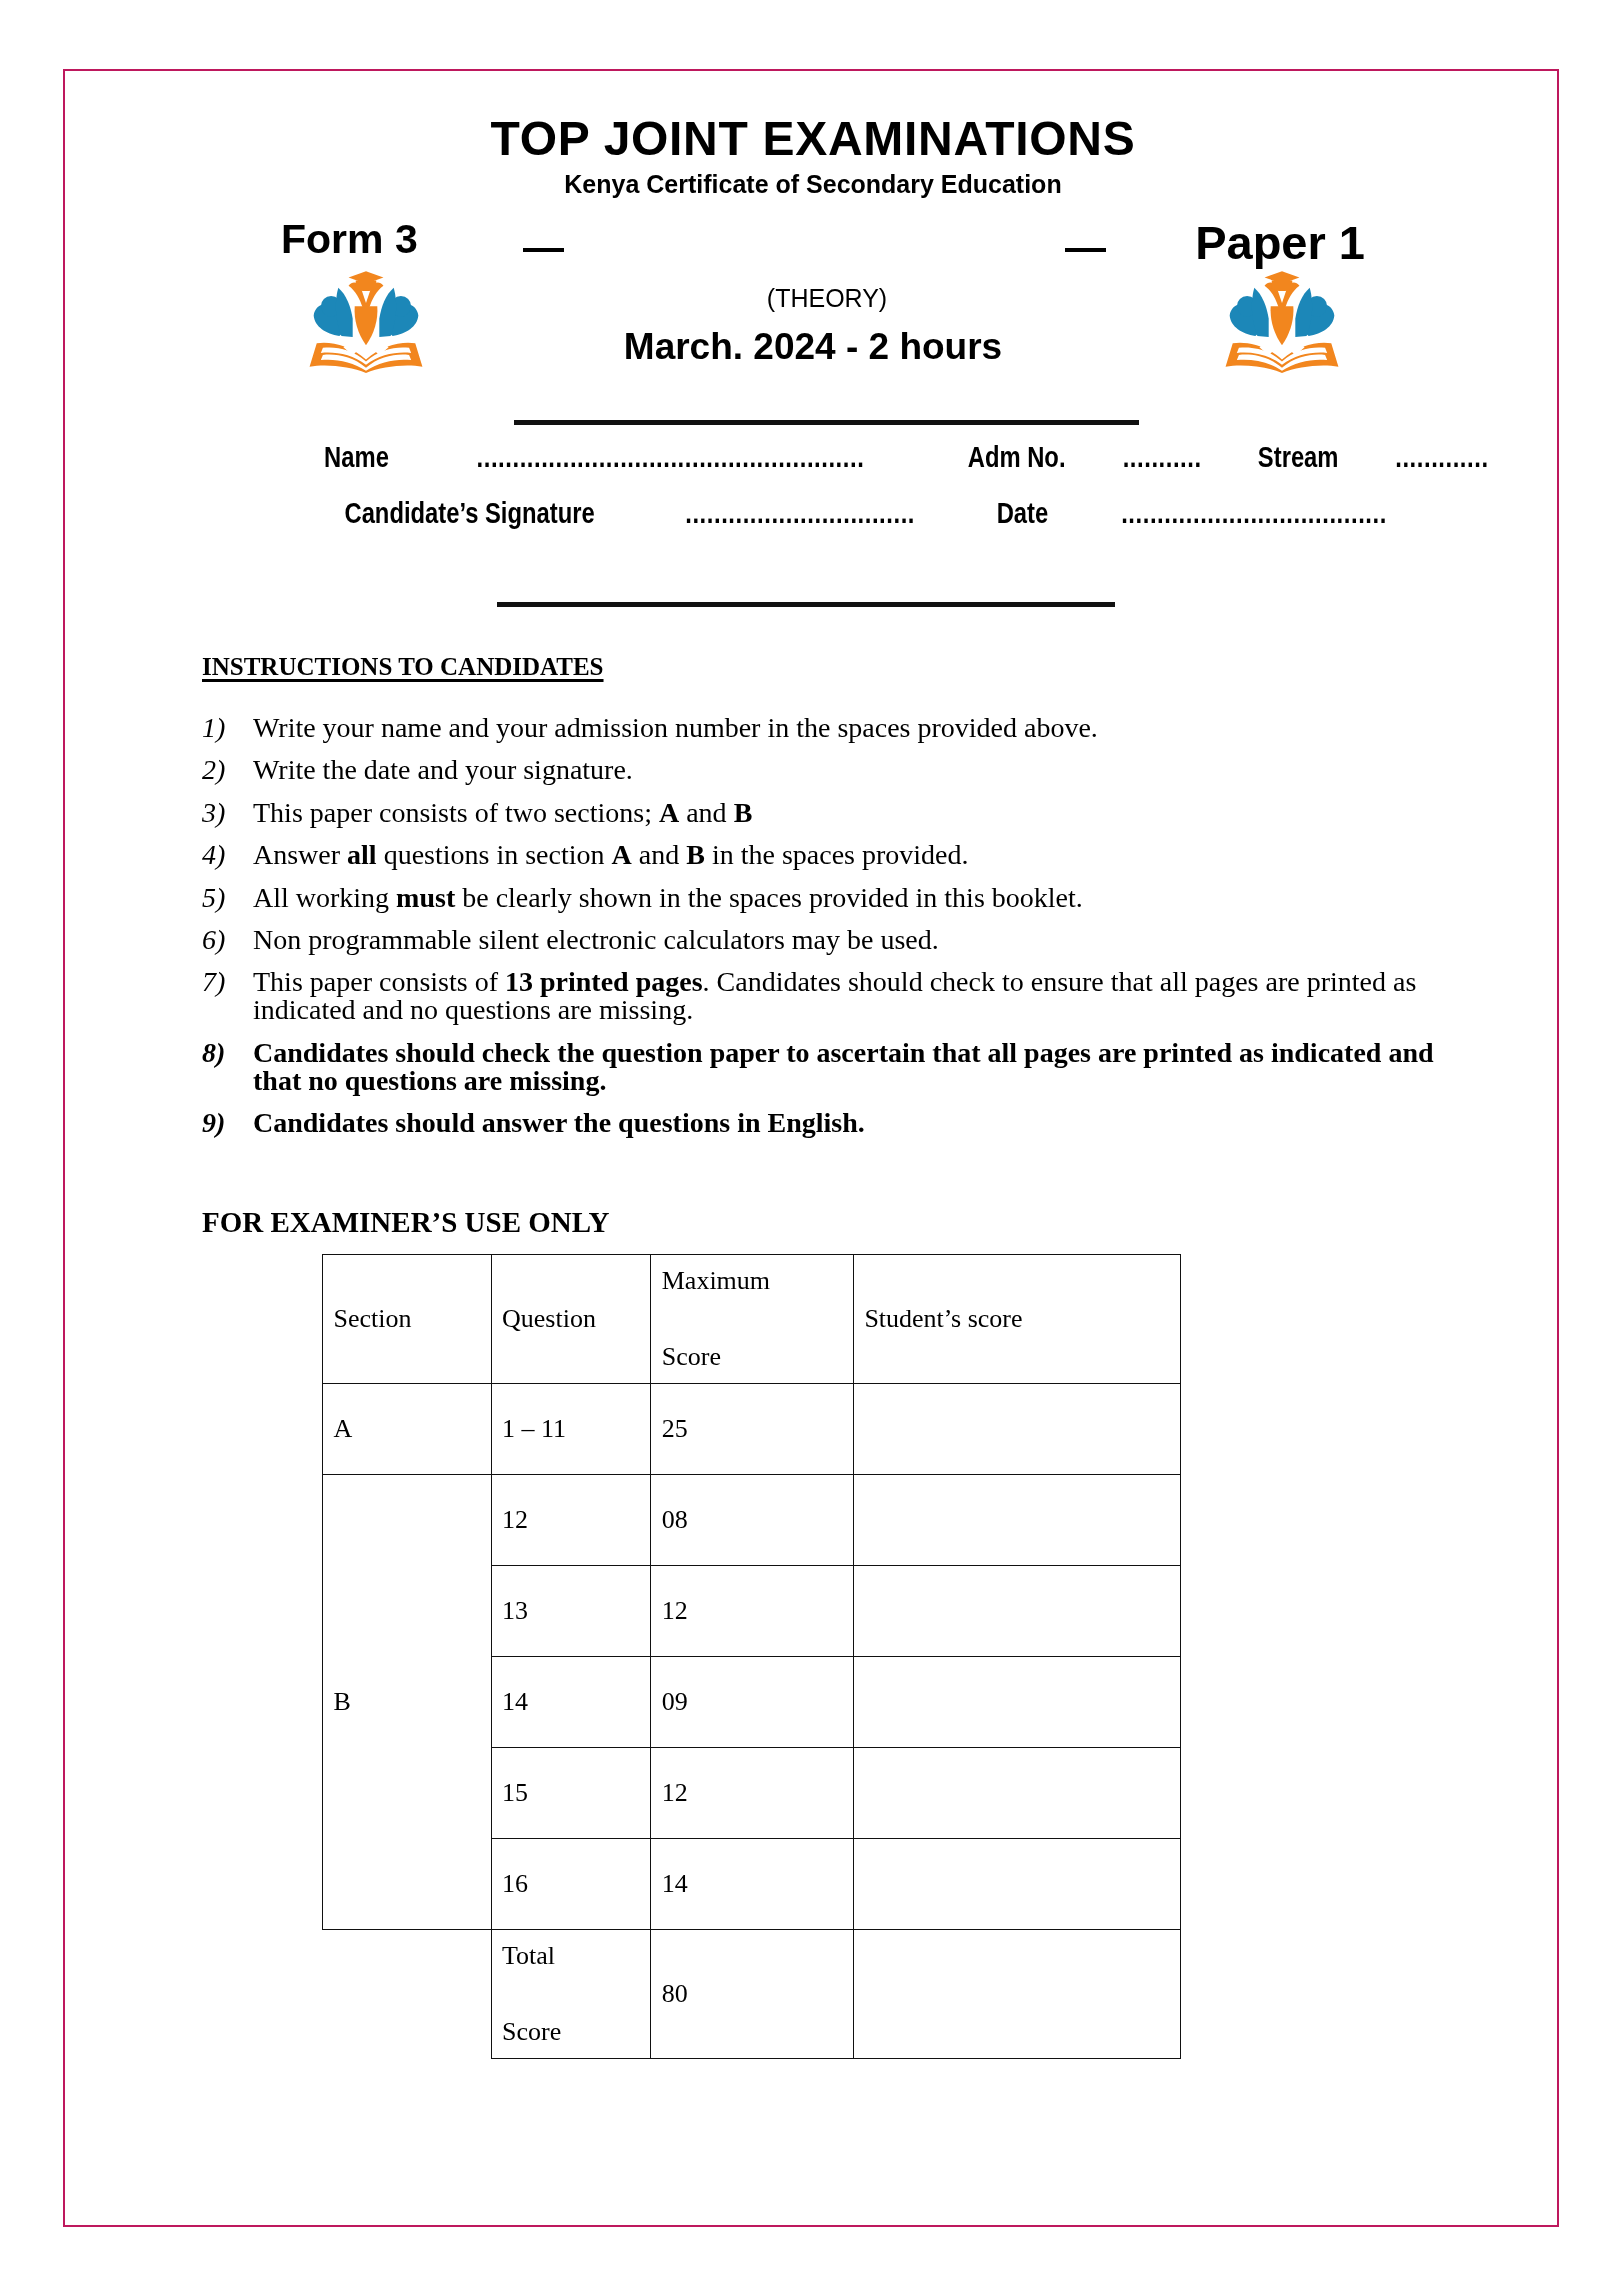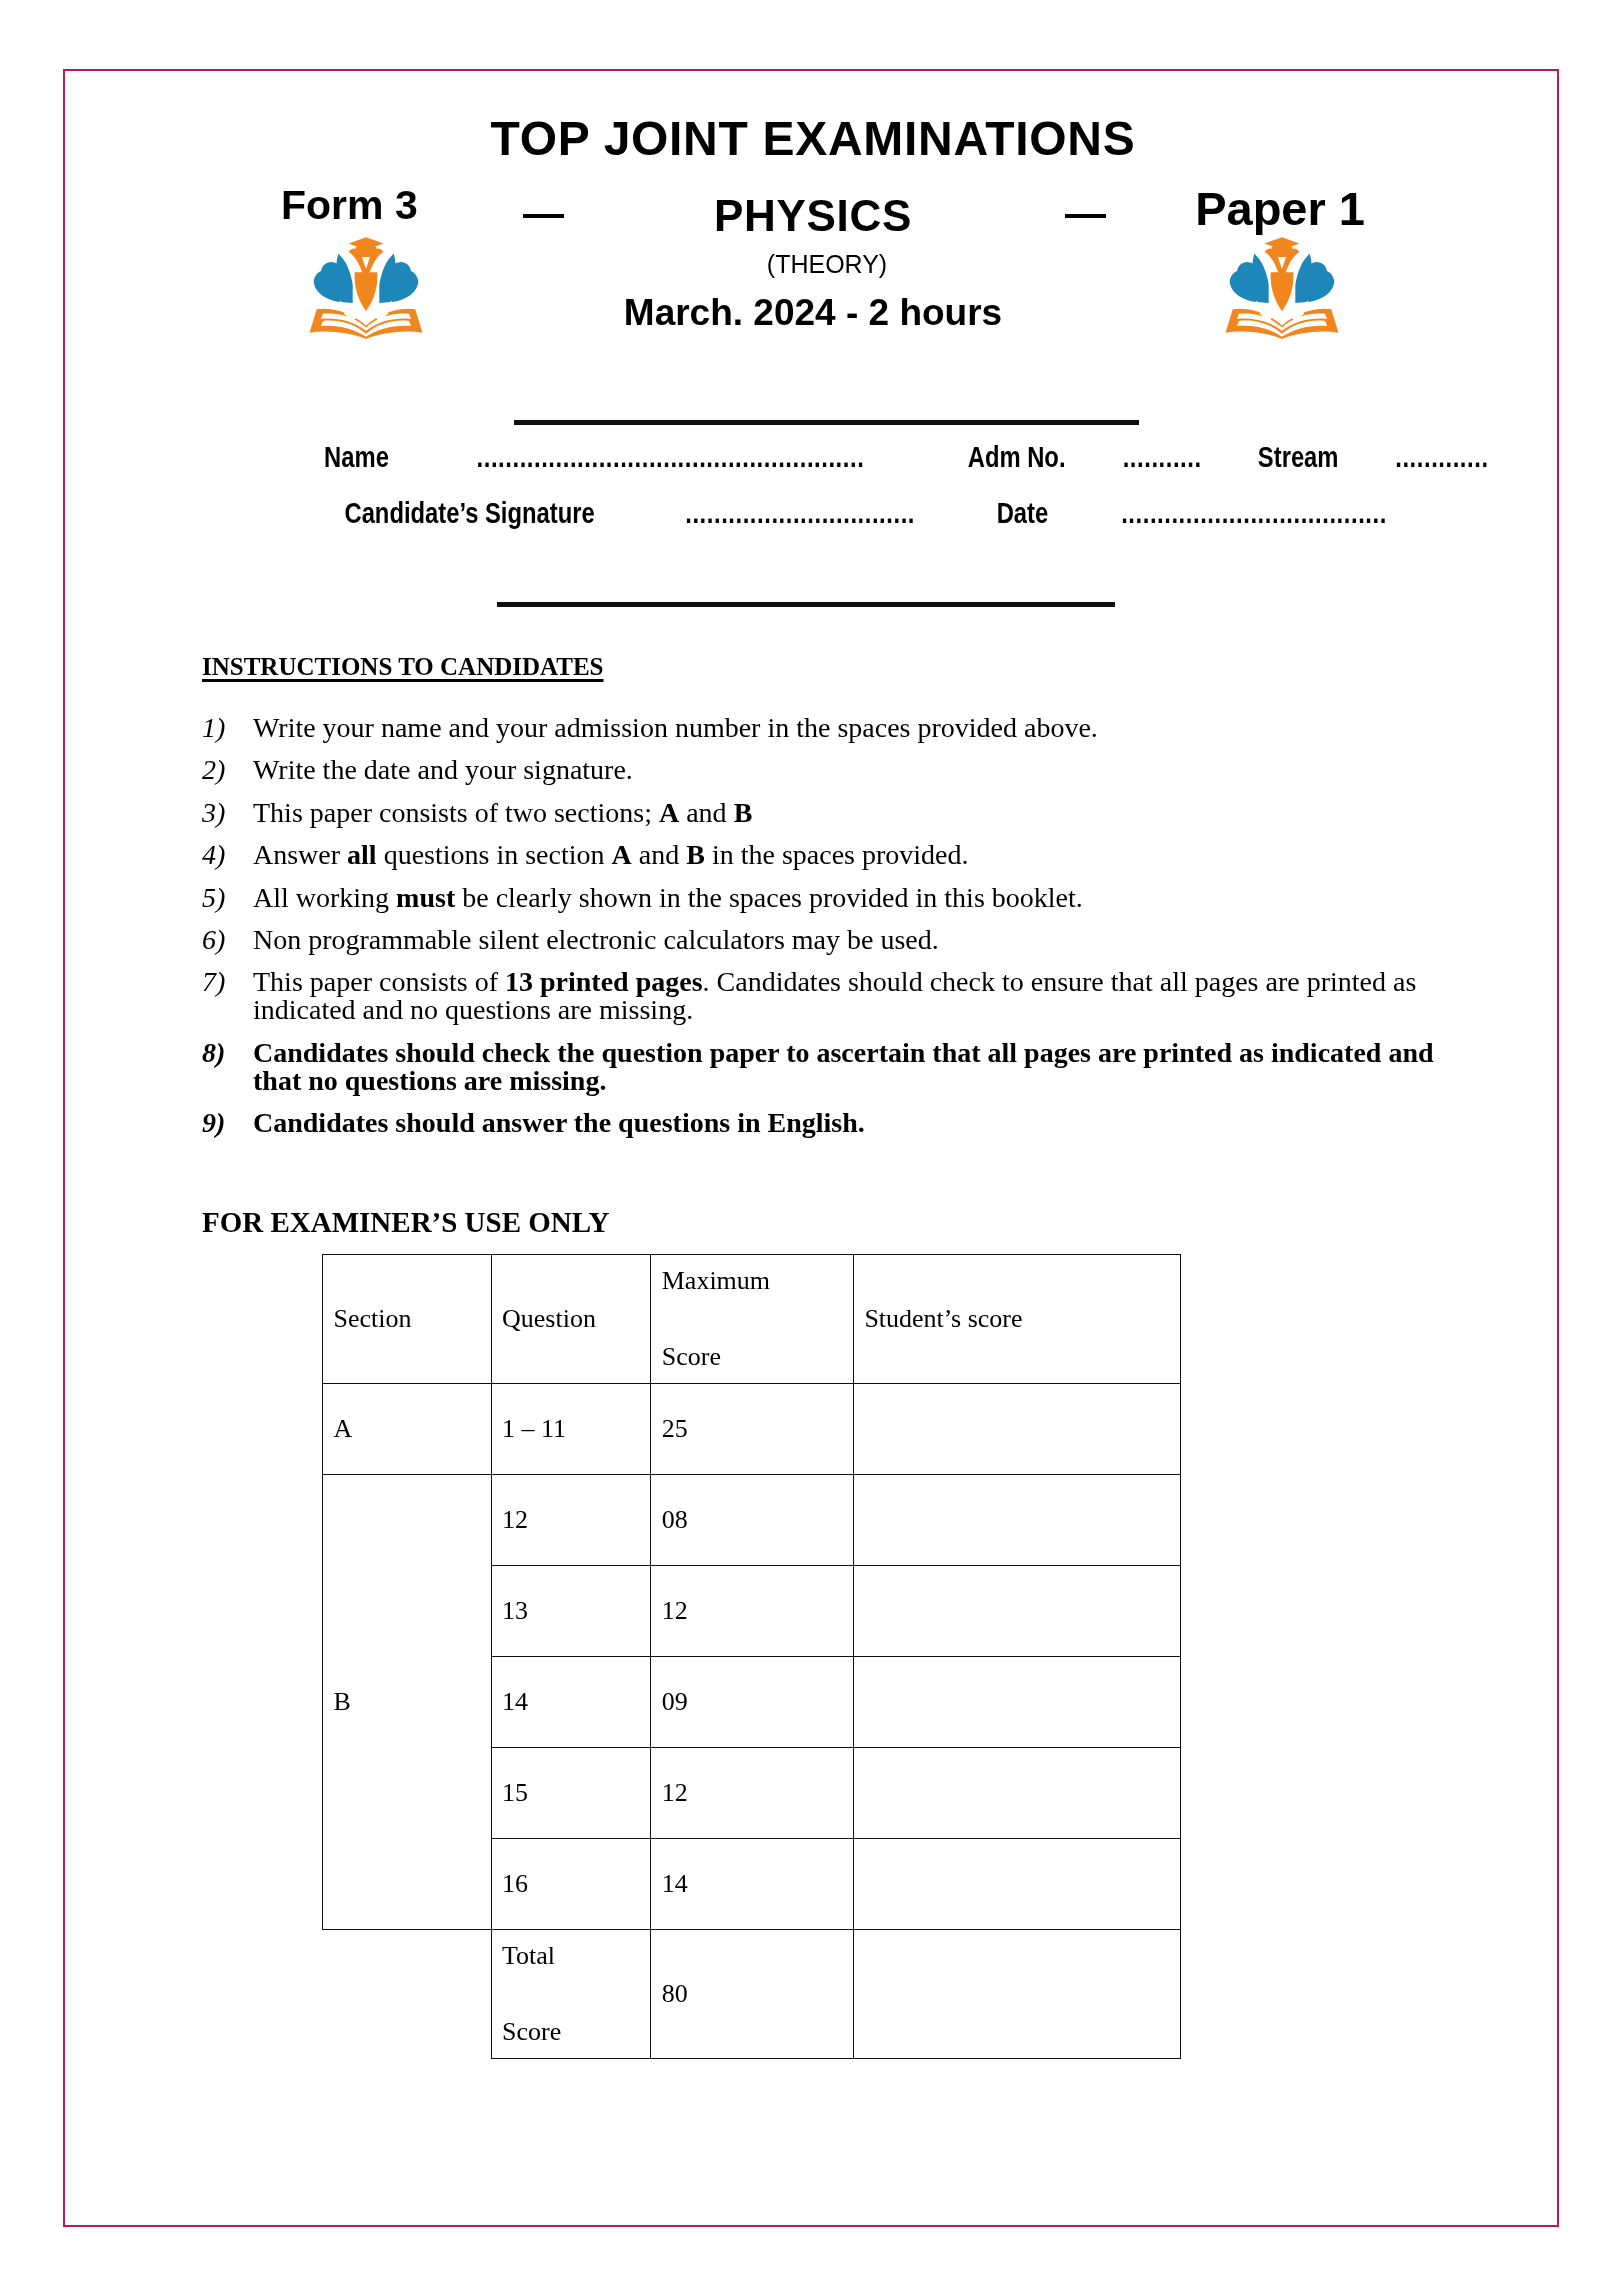--- a/index.html
+++ b/index.html
@@ -235,20 +235,23 @@
 </head>
 <body>
 
 <div id="page-frame">
 
   <div id="header-block">
 
     <div id="exam-title">
       <span class="cond">TOP JOINT EXAMINATIONS</span>
     </div>
+    <div id="exam-subtitle">
+      <span class="cond">Kenya Certificate of Secondary Education</span>
+    </div>
 
     <div id="band">
 
       <svg id="logo-left" class="logo" viewBox="0 0 260 230">
 
         <path d="M28 110 C30 92 48 82 62 92 C74 100 82 118 100 132 L78 150 C52 146 30 132 28 110 Z" fill="#1C87B8"></path>
         <circle cx="62" cy="92" r="20" fill="#1C87B8"></circle>
 
         <path d="M232 110 C230 92 212 82 198 92 C186 100 178 118 160 132 L182 150 C208 146 230 132 232 110 Z" fill="#1C87B8"></path>
         <circle cx="198" cy="92" r="20" fill="#1C87B8"></circle>
@@ -270,23 +273,20 @@
         <path d="M156 156 L174 172 L156 188 L148 180 L160 172 L148 164 Z" fill="#ffffff"></path>
       </svg>
 
       <div id="form-label">
         <span class="cond">Form 3</span>
       </div>
       <div id="dash-left">
         <span class="cond">—</span>
       </div>
 
-      <div id="subject-label">
-        <span class="cond">PHYSICS</span>
-      </div>
       <div id="theory-label">
         <span class="cond">(THEORY)</span>
       </div>
       <div id="date-duration">
         <span class="cond">March. 2024 - 2 hours</span>
       </div>
 
       <div id="dash-right">
         <span class="cond">—</span>
       </div>

